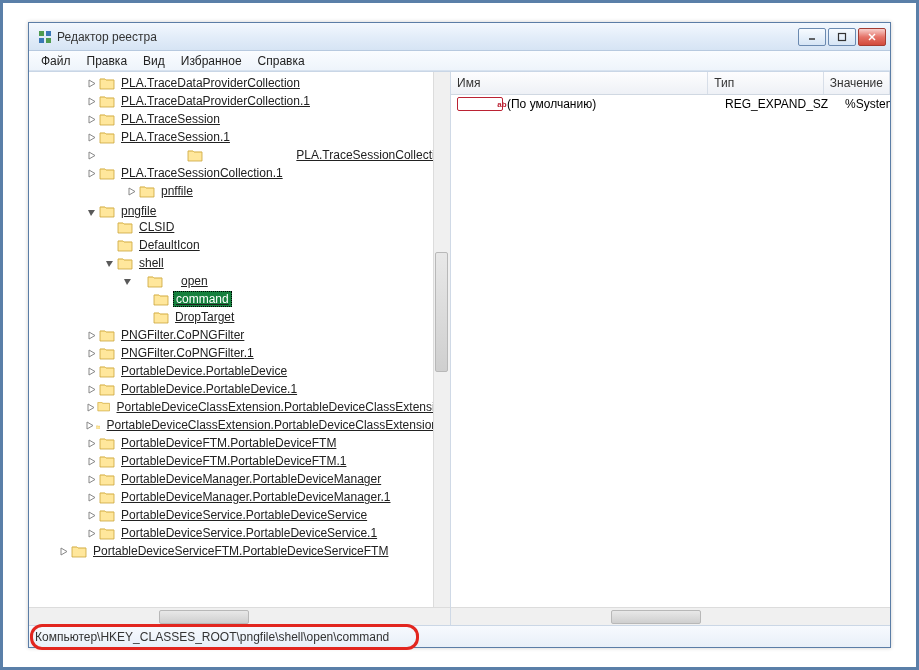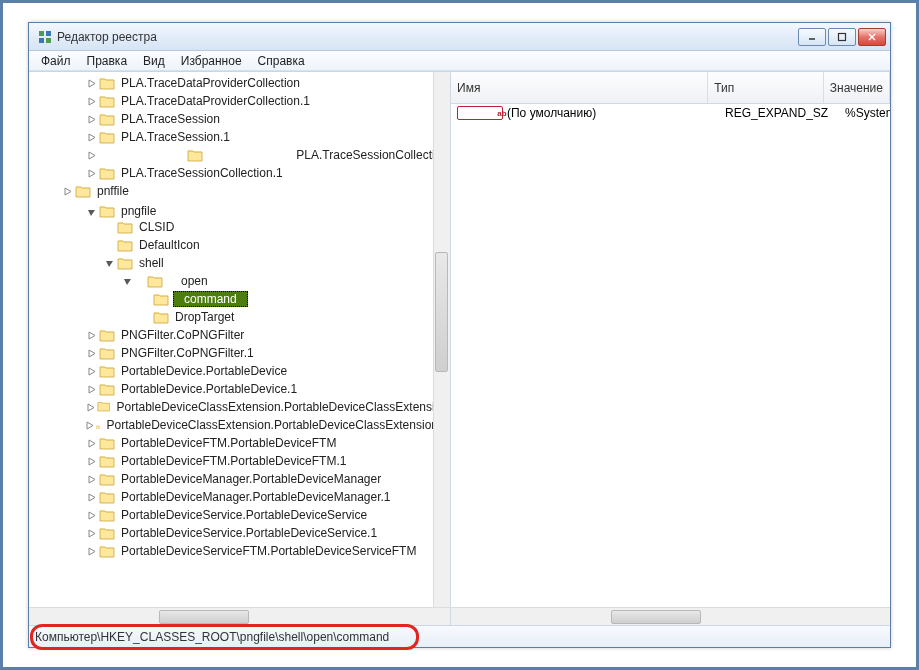--- a/index.html
+++ b/index.html
@@ -29,29 +29,29 @@
 .menuitem { padding: 1px 8px; cursor: default; }
 
 
 .main { flex: 1; display: flex; background: #fff; border-top: 1px solid #c9d6e6; min-height: 0; }
 .pane { display: flex; flex-direction: column; overflow: hidden; }
 .left { width: 422px; border-right: 1px solid #cfd9e6; }
 .right { flex: 1; }
 
 
 .tree-wrap { flex: 1; overflow: auto; font-size: 12px; color: #222; padding-top: 2px; }
-.tree-item { display: flex; align-items: center; height: 18px; white-space: nowrap; }
+.tree-item { display: flex; align-items: center; height: 18px; white-space: nowrap; text-decoration: underline; }
 .toggle { width: 12px; height: 12px; display: inline-flex; align-items: center; justify-content: center; margin-right: 2px; }
 .toggle svg { width: 9px; height: 9px; }
 .folder { width: 16px; height: 14px; margin-right: 4px; }
 .nodelabel { padding: 0 2px; }
-.nodelabel.sel { background: #4d7c0f; color: #fff; border: 1px dotted #000; padding: 0 10px; }
-
-
-.listhead { height: 32px; display: flex; background: linear-gradient(#fdfdfe,#eef1f6); border-bottom: 1px solid #d0d8e2; font-size: 12px; color: #333; }
+.nodelabel.sel { background: #15803d; color: #fff; border: 1px dotted #000; padding: 0 2px; }
+
+
+.listhead { height: 23px; display: flex; background: linear-gradient(#fdfdfe,#eef1f6); border-bottom: 1px solid #d0d8e2; font-size: 12px; color: #333; }
 .col { padding: 2px 6px; border-right: 1px solid #d7dee8; display: flex; align-items: center; }
 .col.name { width: 268px; }
 .col.type { width: 120px; }
 .col.data { flex: 1; }
 
 .listbody { flex: 1; overflow: auto; font-size: 12px; }
 .row { display: flex; height: 18px; align-items: center; }
 .cell { padding: 0 6px; overflow: hidden; white-space: nowrap; }
 .cell.name { width: 268px; display: flex; align-items: center; }
 .cell.type { width: 120px; }
@@ -187,21 +187,21 @@
               <svg viewBox="0 0 9 9">
                 <path d="M2 1 L8 4.5 L2 8 Z" fill="none" stroke="#888" stroke-width="1"></path>
               </svg>
             </span>
             <span class="folder"><svg viewBox="0 0 16 14">
                 <path d="M1 3 h5 l1 1 h8 v9 h-14 z" fill="#ffe79c" stroke="#caa53a" stroke-width="0.8"></path>
                 <path d="M1 3 h5 l1 1 h8" fill="none" stroke="#e8c766" stroke-width="0.6"></path>
               </svg></span>
             <span class="nodelabel">PLA.TraceSessionCollection.1</span>
           </div>
-          <div class="tree-item" style="padding-left: 32px;">
+          <div class="tree-item" style="padding-left: 84px; margin-left: 12px;">
             <span class="toggle">
               <svg viewBox="0 0 9 9">
                 <path d="M2 1 L8 4.5 L2 8 Z" fill="none" stroke="#888" stroke-width="1"></path>
               </svg>
             </span>
             <span class="folder"><svg viewBox="0 0 16 14">
                 <path d="M1 3 h5 l1 1 h8 v9 h-14 z" fill="#ffe79c" stroke="#caa53a" stroke-width="0.8"></path>
                 <path d="M1 3 h5 l1 1 h8" fill="none" stroke="#e8c766" stroke-width="0.6"></path>
               </svg></span>
             <span class="nodelabel">pnffile</span>
@@ -411,21 +411,21 @@
               <svg viewBox="0 0 9 9">
                 <path d="M2 1 L8 4.5 L2 8 Z" fill="none" stroke="#888" stroke-width="1"></path>
               </svg>
             </span>
             <span class="folder"><svg viewBox="0 0 16 14">
                 <path d="M1 3 h5 l1 1 h8 v9 h-14 z" fill="#ffe79c" stroke="#caa53a" stroke-width="0.8"></path>
                 <path d="M1 3 h5 l1 1 h8" fill="none" stroke="#e8c766" stroke-width="0.6"></path>
               </svg></span>
             <span class="nodelabel">PortableDeviceService.PortableDeviceService.1</span>
           </div>
-          <div class="tree-item" style="padding-left: 56px;">
+          <div class="tree-item" style="padding-left: 28px;">
             <span class="toggle">
               <svg viewBox="0 0 9 9">
                 <path d="M2 1 L8 4.5 L2 8 Z" fill="none" stroke="#888" stroke-width="1"></path>
               </svg>
             </span>
             <span class="folder"><svg viewBox="0 0 16 14">
                 <path d="M1 3 h5 l1 1 h8 v9 h-14 z" fill="#ffe79c" stroke="#caa53a" stroke-width="0.8"></path>
                 <path d="M1 3 h5 l1 1 h8" fill="none" stroke="#e8c766" stroke-width="0.6"></path>
               </svg></span>
             <span class="nodelabel">PortableDeviceServiceFTM.PortableDeviceServiceFTM</span>

